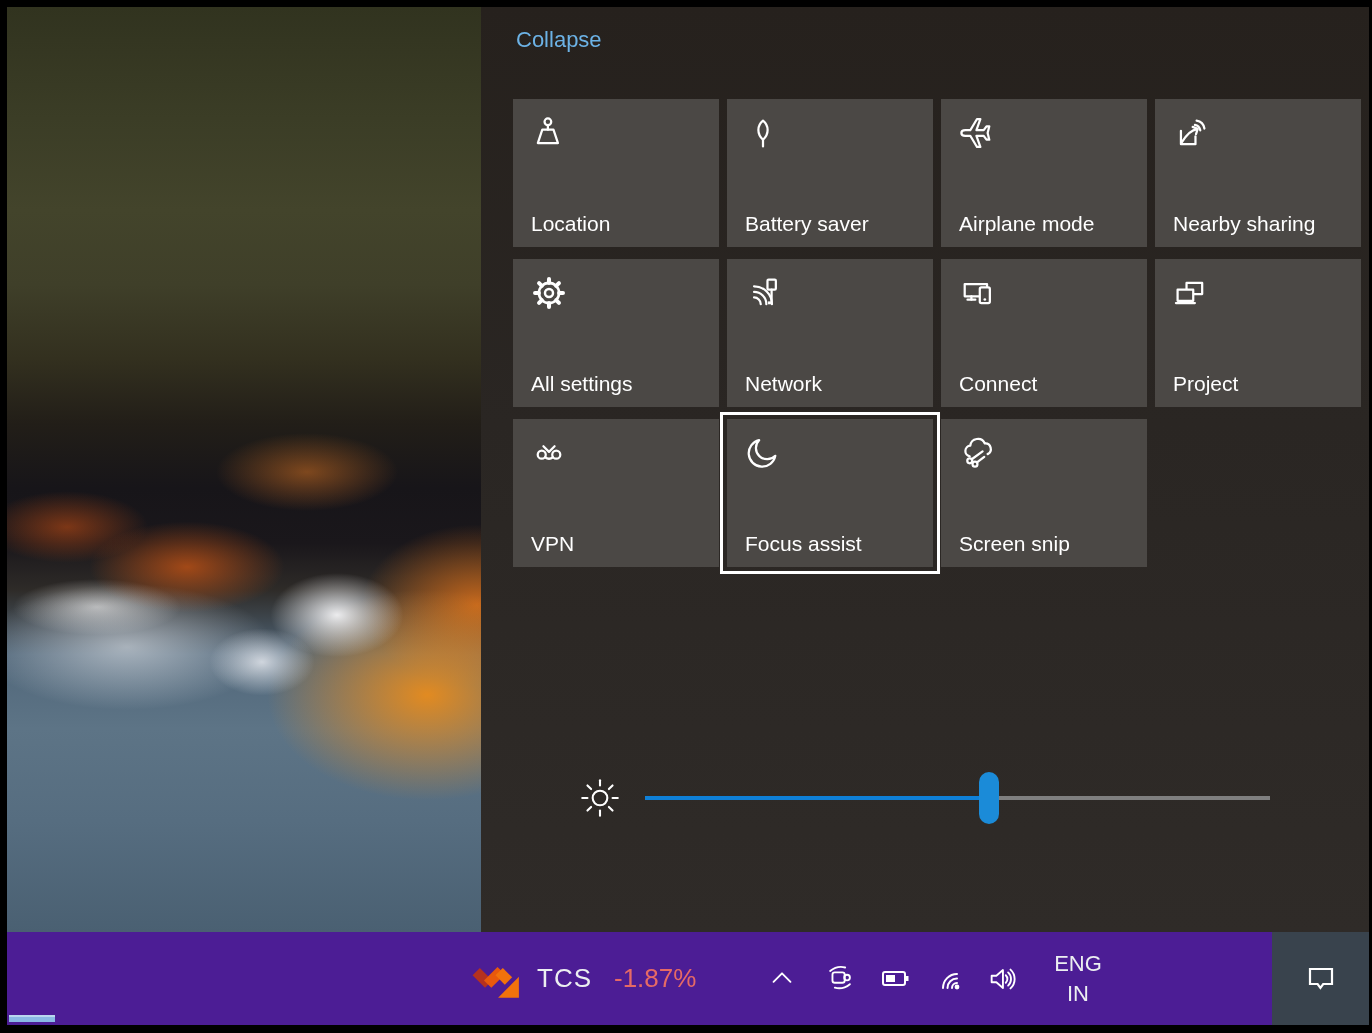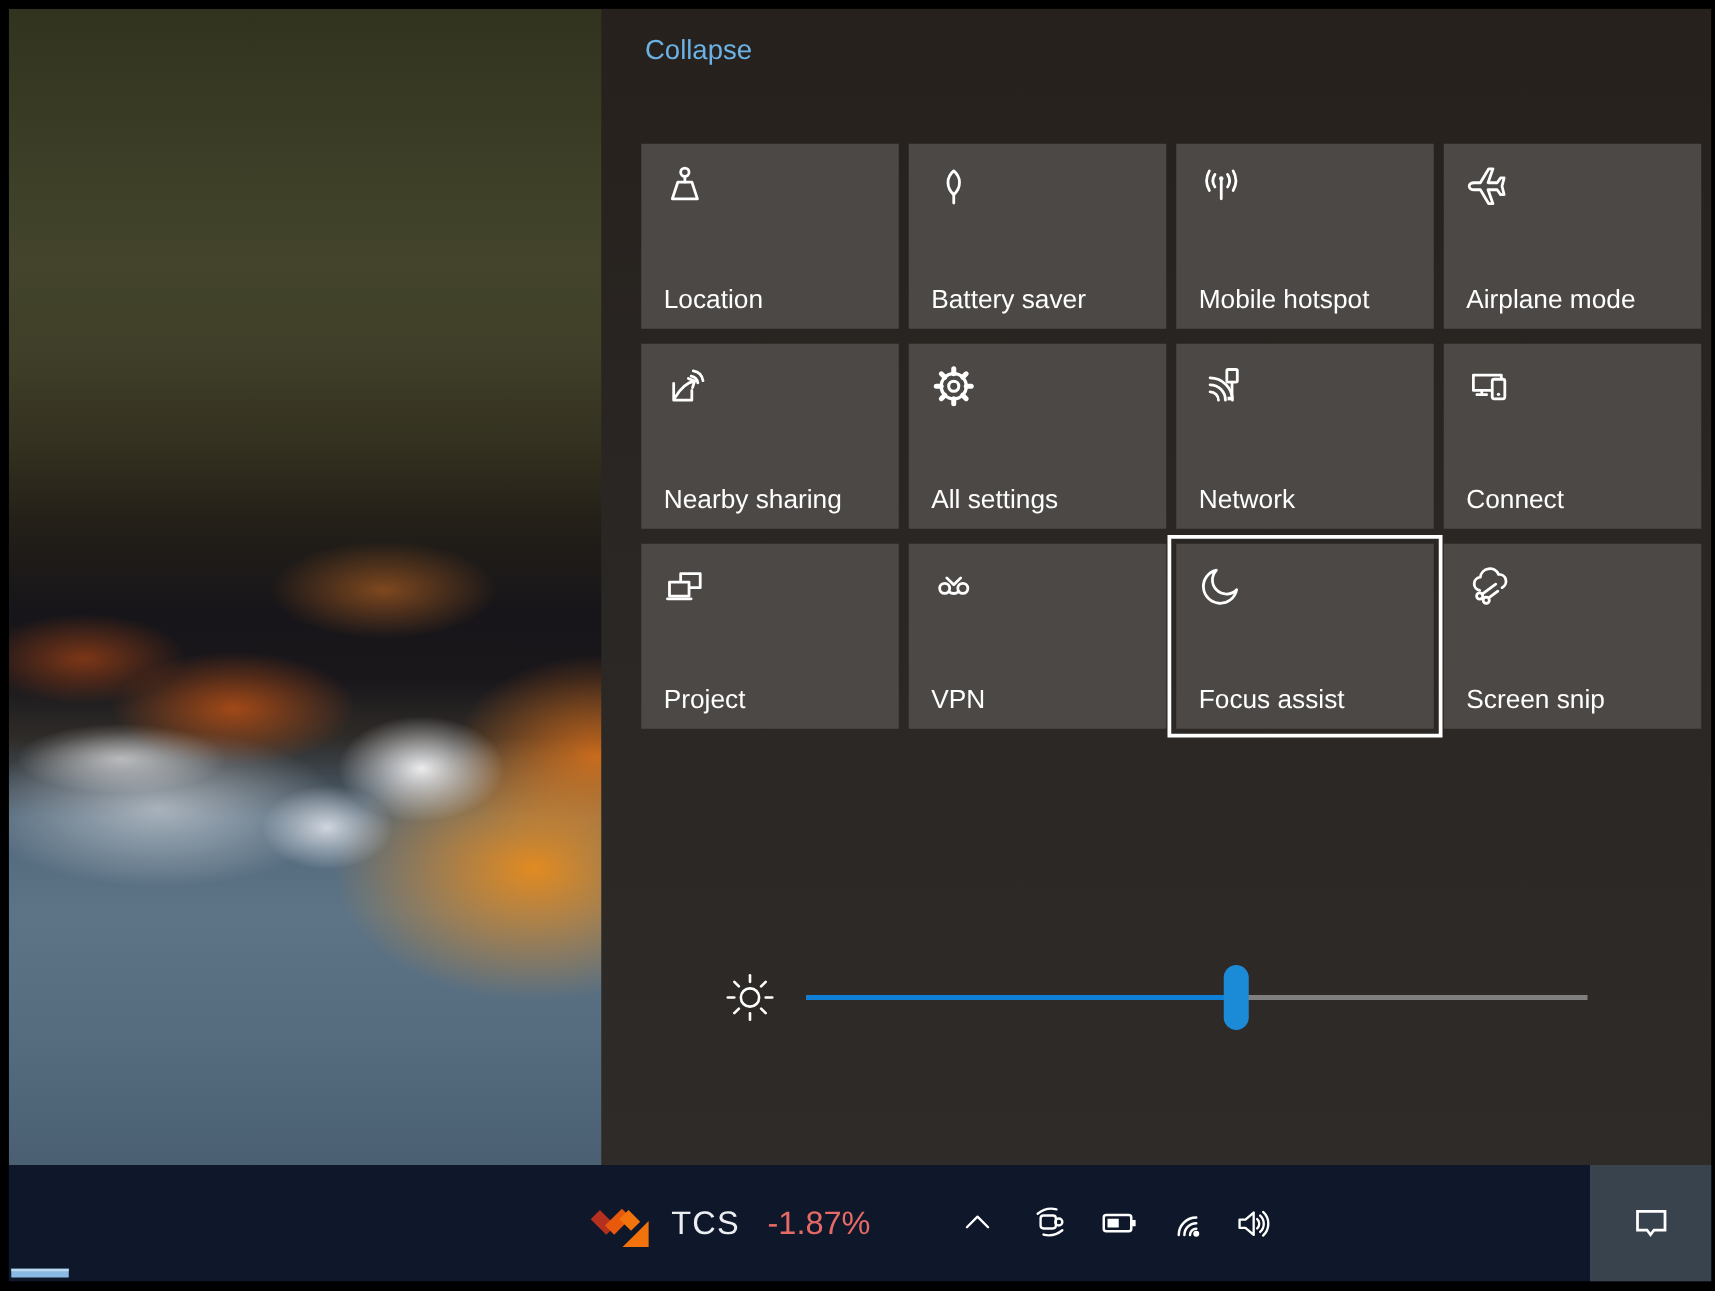--- a/index.html
+++ b/index.html
@@ -27,21 +27,21 @@
         #31331f 0%, #3b3d26 12%, #43442b 22%, #3f3f29 30%,
         #33301f 38%, #221e18 45%, #171519 52%, #1a171b 58%,
         #2e2b28 63%, #51677a 70%, #5d7486 78%, #566d80 88%, #4a6072 100%);
   }
 
   
   .panel { position:absolute; top:0; bottom:0; right:0; width:888px;
            background:linear-gradient(180deg,#26211d 0%, #2a2623 45%, #2f2b28 100%); }
   .collapse { position:absolute; left:35px; top:20px; font-size:22px; color:#6cb2e5; cursor:default; }
 
-  .tiles { position:absolute; left:32px; top:108px;
+  .tiles { position:absolute; left:32px; top:92px;
            display:grid; grid-template-columns:repeat(4,206px); grid-auto-rows:148px;
            column-gap:8px; row-gap:12px;text-decoration:underline; }
   .tile { position:relative; background:#4b4845; color:#fff; }
   .tile.selected { outline:3px solid #fff; outline-offset:4px; }
   .tile-icon { position:absolute; left:17px; top:15px; width:38px; height:38px; }
   .tile-icon svg { width:38px; height:38px; }
   .tile-label { position:absolute; left:18px; bottom:11px; font-size:21px; white-space:nowrap; }
 
   .ic { stroke:#fff; fill:none; stroke-width:2; stroke-linecap:round; stroke-linejoin:round; }
   .icf { fill:#fff; stroke:none; }
@@ -49,21 +49,21 @@
   
   .slider-row { position:absolute; left:96px; top:756px; width:720px; height:70px;
                 display:flex; align-items:center; }
   .sun { width:46px; height:46px; margin-right:22px; }
   .slider-track { position:relative; width:625px; height:52px; }
   .track-rest { position:absolute; left:0; right:0; top:24px; height:4px; background:#7f7f7f; }
   .track-fill { position:absolute; left:0; top:24px; height:4px; background:#0f80d7; width:55%; }
   .thumb { position:absolute; top:0; width:20px; height:52px; border-radius:10px; background:#1b8bd8; }
 
   
-  .taskbar { position:relative; height:93px; background:#0f172a; color:#eceff1; }
+  .taskbar { position:relative; height:93px; background:#4c1d95; color:#eceff1; }
   .app-underline { position:absolute; left:2px; bottom:3px; width:46px; height:7px;
                    background:#8ab9e4; border-top:2px solid #b9d7ef; }
   .stock { position:absolute; left:464px; top:0; height:100%; display:flex; align-items:center; }
   .stock-icon { width:50px; height:46px; margin-right:16px; }
   .stock-symbol { font-size:26px; letter-spacing:1px; margin-right:22px; }
   .stock-change { font-size:26px; color:#e66a65;text-align:right; }
   .tray-btn { position:absolute; top:0; height:100%; width:46px;
               display:flex; align-items:center; justify-content:center; }
   .tray-btn svg { width:32px; height:32px; }
   .pos-chevron { left:752px; } .pos-meet { left:810px; } .pos-batt { left:866px; }
@@ -113,35 +113,20 @@
                     <path d="M17 6 C22.5 10.5, 22.5 18, 17 23 C11.5 18, 11.5 10.5, 17 6 Z"></path>
                     <line x1="17" y1="23" x2="17" y2="29"></line>
                   </g>
                 </svg>
           </span>
           <span class="tile-label">Battery saver</span>
         </div>
 
 
 
-        <div class="tile">
-          <span class="tile-icon">
-            <svg viewBox="0 0 34 34">
-                  <g class="ic">
-              <line x1="17" y1="13" x2="17" y2="26"></line>
-                    <circle class="icf" cx="17" cy="11.5" r="1.6"></circle>
-              <path d="M12.5 8.5 Q9.5 13, 12.5 17.5"></path>
-                    <path d="M8.5 6 Q4.5 13, 8.5 20"></path>
-              <path d="M21.5 8.5 Q24.5 13, 21.5 17.5"></path>
-                    <path d="M25.5 6 Q29.5 13, 25.5 20"></path>
-            </g>
-                </svg>
-          </span>
-          <span class="tile-label">Mobile hotspot</span>
-        </div>
 
         <div class="tile">
           <span class="tile-icon">
             <svg viewBox="0 0 34 34">
               <path class="ic" transform="rotate(-90 17 17)" d="M17 3 C18.5 3 19.5 4.5 19.5 6.5 V11 L29.5 17 V20 L19.5 16.5 V23 L23 25.5 V28 L17 26.5 L11 28 V25.5 L14.5 23 V16.5 L4.5 20 V17 L14.5 11 V6.5 C14.5 4.5 15.5 3 17 3 Z"></path>
             </svg>
           </span>
           <span class="tile-label">Airplane mode</span>
         </div>
 
@@ -351,20 +336,24 @@
       <svg viewBox="0 0 34 34">
             <g class="ic">
         <path d="M6 13.5 H11 L18 7.5 V26.5 L11 20.5 H6 Z"></path>
         <path d="M21 13 A5.5 5.5 0 0 1 21 21"></path>
         <path d="M23.5 10 A9.5 9.5 0 0 1 23.5 24"></path>
         <path d="M26 7 A13.5 13.5 0 0 1 26 27"></path>
       </g>
           </svg>
     </div>
 
+    <div class="lang">
+      <span>ENG</span>
+      <span>IN</span>
+    </div>
 
 
     <div class="action-btn">
       <svg viewBox="0 0 36 36">
         <path d="M7 8 H29 V23 H20.2 L17.4 26.8 L14.6 23 H7 Z" fill="none" stroke="#fff" stroke-width="2.2" stroke-linejoin="miter"></path>
       </svg>
     </div>
 
   </div>
 

